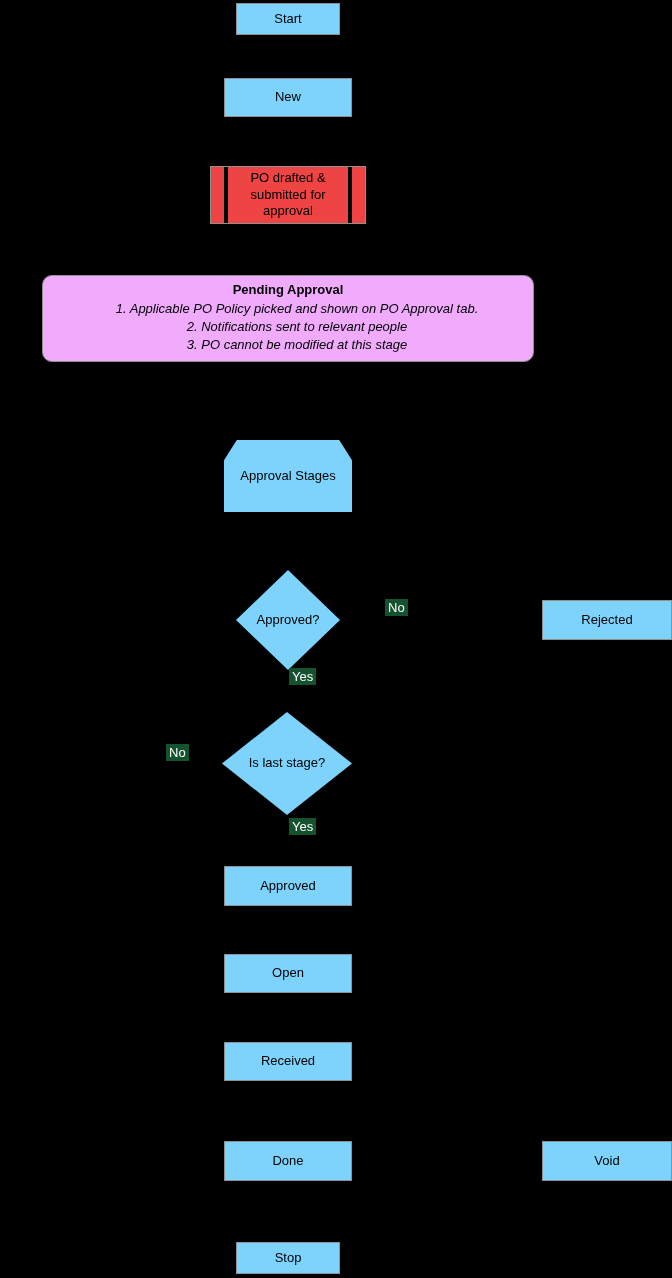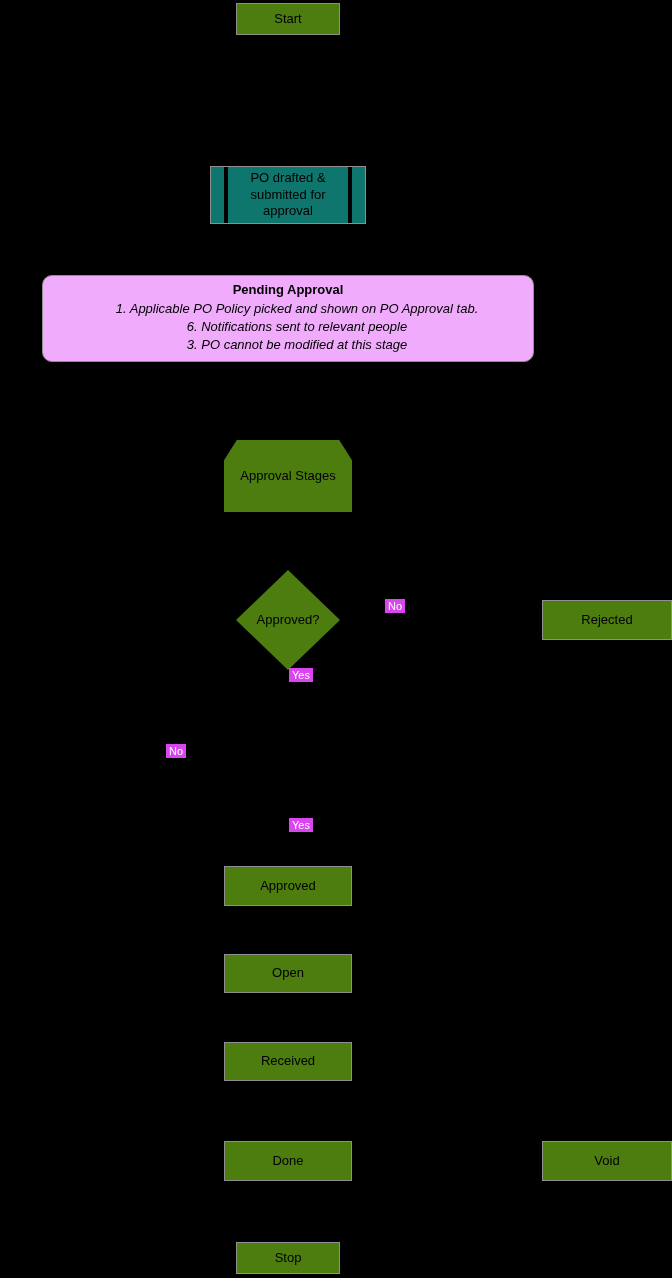--- a/index.html
+++ b/index.html
@@ -10,21 +10,21 @@
   }
   .canvas {
     position: relative;
     width: 672px;
     height: 1278px;
     background: #000;
     overflow: hidden;
   }
   .node {
     position: absolute;
-    background: #4d7c0f;
+    background: #7dd3fc;
     color: #000;
     border: 1px solid #8f8f8f;
     box-sizing: border-box;
     display: flex;
     align-items: center;
     justify-content: center;
     text-align: center;
     font-size: 13px;
     line-height: 1.25;
   }
@@ -54,21 +54,21 @@
   .diamond {
     border: none;
     clip-path: polygon(50% 0%, 100% 50%, 50% 100%, 0% 50%);
   }
   .loop-limit {
     border: none;
     clip-path: polygon(10% 0%, 90% 0%, 100% 28%, 100% 100%, 0% 100%, 0% 28%);
   }
   .predefined {
     position: absolute;
-    background: #0f766e;
+    background: #ef4444;
     border: 1px solid #8f8f8f;
     box-sizing: border-box;
     display: flex;
     align-items: center;
     justify-content: center;
     text-align: center;
     font-size: 13px;
     line-height: 1.3;
     color: #000;
   }
@@ -78,45 +78,48 @@
     bottom: 0;
     width: 4px;
     background: #000;
   }
   .predefined .vbar.left  { left: 13px; }
   .predefined .vbar.right { right: 13px; }
   .predefined .label { position: relative; padding: 0 22px; }
   .edge-label {
     position: absolute;
     color: #fff;
-    font-size: 11px;
-    background: #d946ef;
+    font-size: 13px;
+    background: #14532d;
     padding: 1px 3px;
   }
 </style>
 </head>
 <body>
 
 <div class="canvas">
 
   <div class="node" style="left:236px; top:3px; width:104px; height:32px;">
     <span>Start</span>
   </div>
 
+  <div class="node" style="left:224px; top:78px; width:128px; height:39px;">
+    <span>New</span>
+  </div>
 
   <div class="predefined" style="left:210px; top:166px; width:156px; height:58px;">
     <span class="vbar left"></span>
     <span class="vbar right"></span>
     <span class="label">PO drafted &amp; submitted for approval</span>
   </div>
 
   <div class="rounded-note" style="left:42px; top:275px; width:492px; height:87px;">
     <span class="note-title">Pending Approval</span>
     <span class="note-item">1. Applicable PO Policy picked and shown on PO Approval tab.</span>
-    <span class="note-item">6. Notifications sent to relevant people</span>
+    <span class="note-item">2. Notifications sent to relevant people</span>
     <span class="note-item">3. PO cannot be modified at this stage</span>
   </div>
 
   <div class="node loop-limit" style="left:224px; top:440px; width:128px; height:72px;">
     <span>Approval Stages</span>
   </div>
 
   <div class="node diamond" style="left:236px; top:570px; width:104px; height:100px;">
     <span>Approved?</span>
   </div>
@@ -124,20 +127,23 @@
   <div class="edge-label" style="left:385px; top:599px;">No</div>
 
   <div class="node" style="left:542px; top:600px; width:130px; height:40px;">
     <span>Rejected</span>
   </div>
 
   <div class="edge-label" style="left:289px; top:668px;">Yes</div>
 
   <div class="edge-label" style="left:166px; top:744px;">No</div>
 
+  <div class="node diamond" style="left:222px; top:712px; width:130px; height:103px;">
+    <span>Is last stage?</span>
+  </div>
 
   <div class="edge-label" style="left:289px; top:818px;">Yes</div>
 
   <div class="node" style="left:224px; top:866px; width:128px; height:40px;">
     <span>Approved</span>
   </div>
 
   <div class="node" style="left:224px; top:954px; width:128px; height:39px;">
     <span>Open</span>
   </div>

